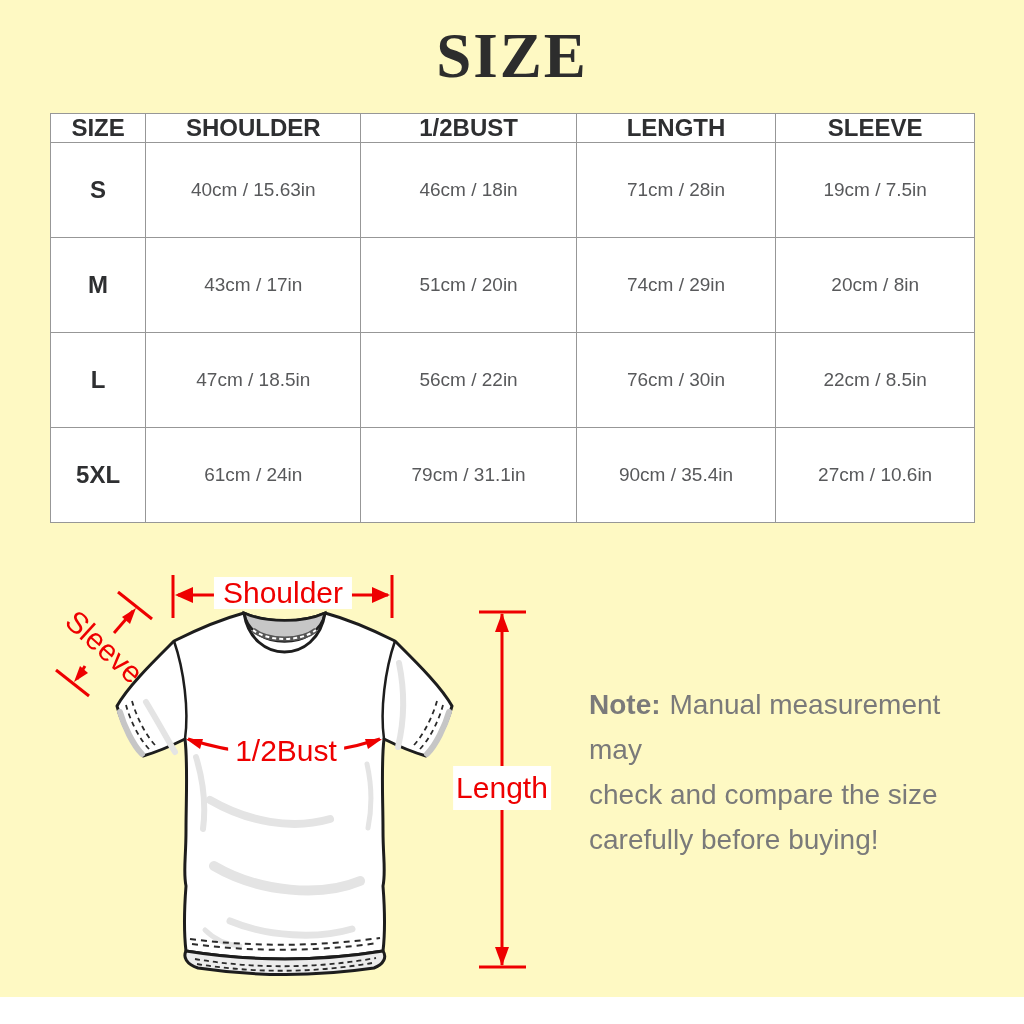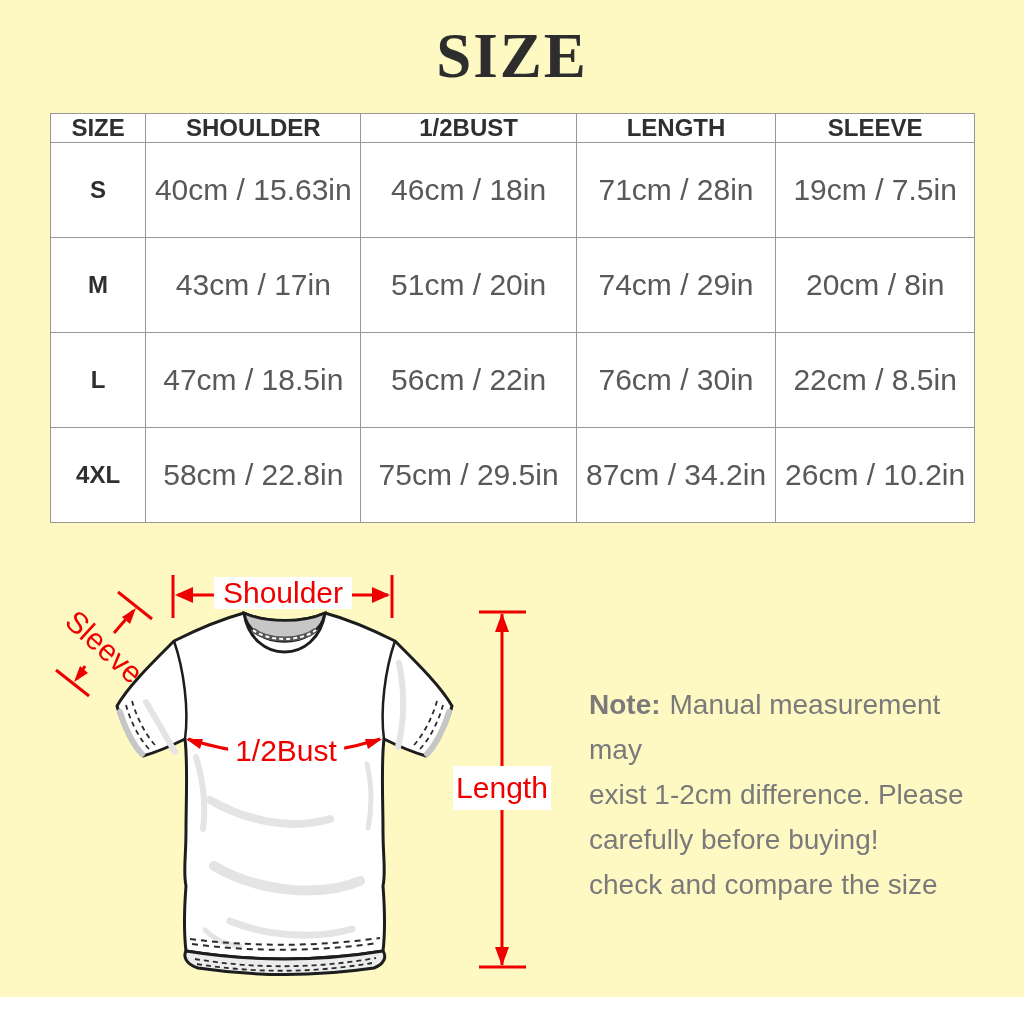--- a/index.html
+++ b/index.html
@@ -8,21 +8,21 @@
   
   .page-title{position:absolute;top:20px;left:0;width:1024px;text-align:center;
               font-family:"Liberation Serif", serif;font-weight:bold;font-size:63px;
               letter-spacing:2px;color:#2d2d2d;margin:0;}
   
   table.size-table{position:absolute;left:50px;top:113px;width:925px;height:410px;
                    border-collapse:collapse;table-layout:fixed;background:#fff;}
   table.size-table th, table.size-table td{
       border:1px solid #979797;text-align:center;vertical-align:middle;padding:0;}
   table.size-table th{font-size:24px;font-weight:bold;color:#2e2f31;}
-  table.size-table td{font-size:30px;color:#58595b;font-weight:normal;}
+  table.size-table td{font-size:19px;color:#58595b;font-weight:normal;}
   table.size-table td.size-cell{font-size:24px;font-weight:bold;color:#2e2f31;}
   col.c-size{width:10.3%;} col.c-shoulder{width:23.3%;} col.c-bust{width:23.3%;}
   col.c-length{width:21.6%;} col.c-sleeve{width:21.5%;}
   
   .diagram-svg{position:absolute;left:40px;top:565px;width:520px;height:445px;}
   .dim-label{position:absolute;color:#ee0000;font-size:30px;line-height:32px;white-space:nowrap;z-index:2;}
   .lbl-shoulder{left:283px;top:577px;transform:translateX(-50%);background:#ffffff;padding:0 9px;}
   .lbl-sleeve{left:104px;top:647px;transform:translate(-50%,-50%) rotate(42deg);}
   .lbl-bust{left:286px;top:751px;transform:translate(-50%,-50%);background:#ffffff;padding:0 7px;}
   .lbl-length{left:502px;top:788px;transform:translate(-50%,-50%);background:#ffffff;padding:6px 3px;}
@@ -71,25 +71,25 @@
         <td>20cm / 8in</td>
       </tr>
       <tr>
         <td class="size-cell">L</td>
         <td>47cm / 18.5in</td>
         <td>56cm / 22in</td>
         <td>76cm / 30in</td>
         <td>22cm / 8.5in</td>
       </tr>
       <tr>
-        <td class="size-cell">4XL</td>
-        <td>58cm / 22.8in</td>
-        <td>75cm / 29.5in</td>
-        <td>87cm / 34.2in</td>
-        <td>26cm / 10.2in</td>
+        <td class="size-cell">5XL</td>
+        <td>61cm / 24in</td>
+        <td>79cm / 31.1in</td>
+        <td>90cm / 35.4in</td>
+        <td>27cm / 10.6in</td>
       </tr>
     </tbody>
   </table>
 
   <svg class="diagram-svg" viewBox="40 565 520 445" xmlns="http://www.w3.org/2000/svg">
 
     <g>
       <path fill="#ffffff" stroke="#1d1d1d" stroke-width="3" stroke-linejoin="round" d="
         M 244,613
         C 222,619 196,630 174,641
@@ -196,18 +196,17 @@
 
   <div class="dim-label lbl-shoulder">Shoulder</div>
   <div class="dim-label lbl-sleeve">Sleeve</div>
   <div class="dim-label lbl-bust">1/2Bust</div>
   <div class="dim-label lbl-length">Length</div>
 
   <div class="note">
     <div class="note-line">
       <span class="note-label">Note:</span><span>Manual measurement may</span>
     </div>
-    <div class="note-line">exist 1-2cm difference. Please</div>
+    <div class="note-line">check and compare the size</div>
     <div class="note-line">carefully before buying!</div>
-    <div class="note-line">check and compare the size</div>
   </div>
 
 </div>
 
 </body></html>

